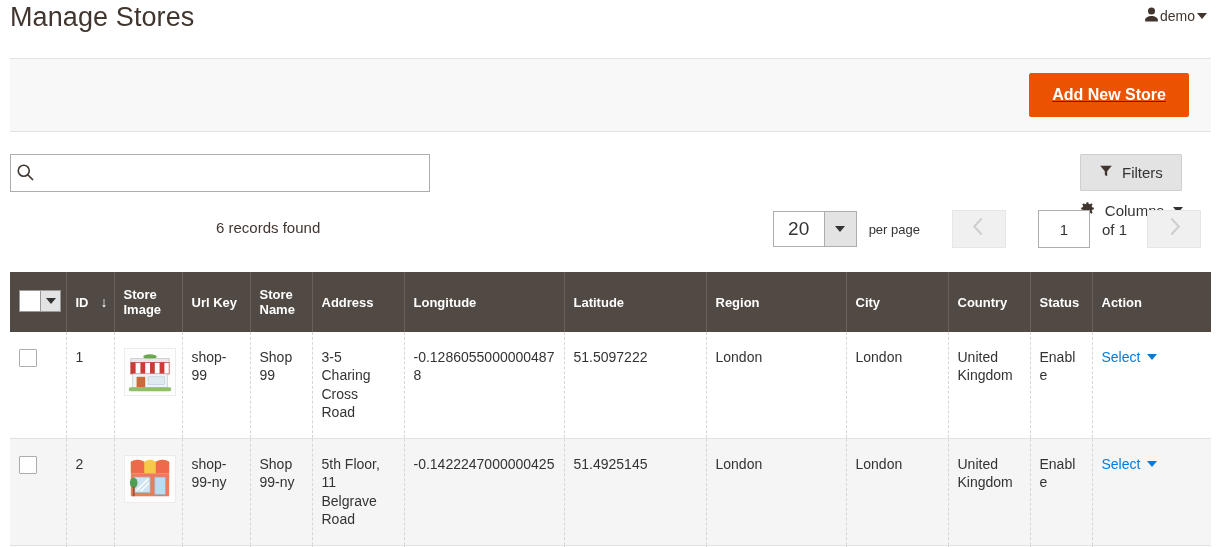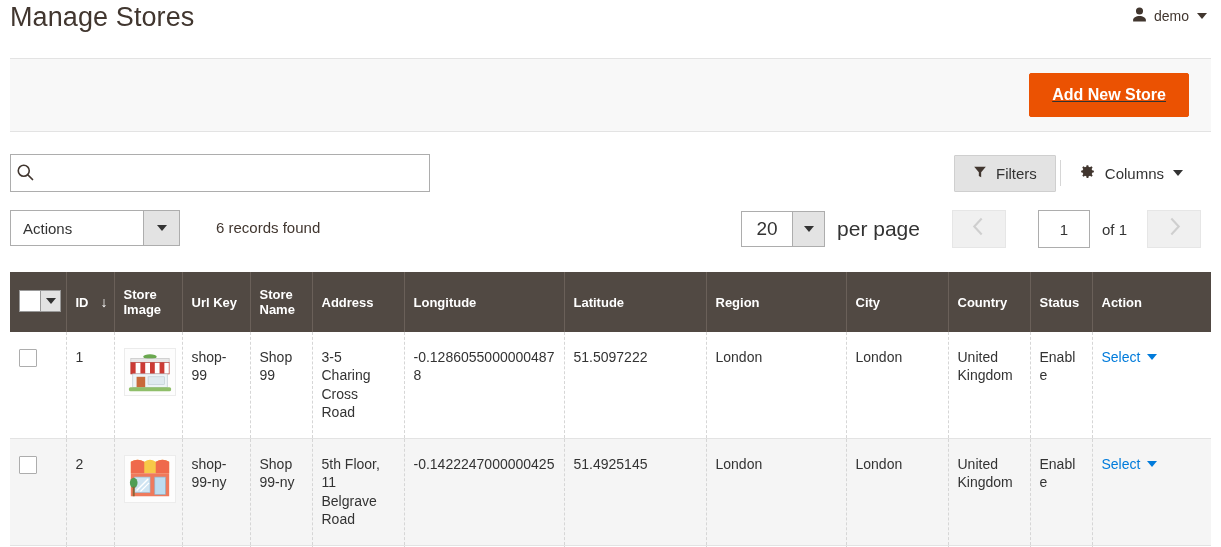--- a/index.html
+++ b/index.html
@@ -24,21 +24,20 @@
     font-size: 27px;
     font-weight: 400;
     color: #41362f;
     letter-spacing: .1px;
   }
   .user-menu {
     position: absolute;
     right: 14px; top: 6px;
     display: flex;
     align-items: center;
-    gap: 6px;
     font-size: 14px;
     color: #41362f;
     justify-content: space-between;
   }
   .user-icon { display: block; }
   .caret-dark {
     width: 0; height: 0;
     border-left: 5px solid transparent;
     border-right: 5px solid transparent;
     border-top: 6px solid #41362f;
@@ -107,20 +106,21 @@
     align-items: center;
   }
 
   .toolbar-right {
     position: absolute;
     right: 14px; top: 0;
     display: flex;
     align-items: center;
     height: 38px;
     gap: 0;
+    flex-direction: column;
   }
   .btn-filters {
     display: flex;
     align-items: center;
     gap: 9px;
     background: #e3e3e3;
     border: 1px solid #cfcfcf;
     color: #333;
     font-size: 15px;
     padding: 9px 18px;
@@ -212,21 +212,21 @@
   }
   .per-page-select .arrow-box {
     width: 32px;
     background: #e3e3e3;
     border-left: 1px solid #adadad;
     display: flex;
     align-items: center;
     justify-content: center;
   }
   .per-page-label {
-    font-size: 21px;
+    font-size: 13px;
     color: #333;
     margin-left: 12px;
   }
   .pager-arrow {
     width: 54px; height: 38px;
     background: #f0f0f0;
     border: 1px solid #e6e6e6;
     display: flex;
     align-items: center;
     justify-content: center;
@@ -395,26 +395,20 @@
             <path fill="#41362f" d="M12 8.3a3.7 3.7 0 1 0 0 7.4 3.7 3.7 0 0 0 0-7.4zm9 4.9v-2.4l-2.4-.5a6.9 6.9 0 0 0-.8-1.9l1.4-2-1.7-1.7-2 1.4c-.6-.4-1.2-.6-1.9-.8L13.1 3h-2.4l-.5 2.3c-.7.2-1.3.4-1.9.8l-2-1.4-1.7 1.7 1.4 2c-.4.6-.6 1.2-.8 1.9L3 10.8v2.4l2.3.5c.2.7.4 1.3.8 1.9l-1.4 2 1.7 1.7 2-1.4c.6.4 1.2.6 1.9.8l.5 2.3h2.4l.5-2.3c.7-.2 1.3-.4 1.9-.8l2 1.4 1.7-1.7-1.4-2c.4-.6.6-1.2.8-1.9l2.3-.5z"></path>
           </svg>
       </span>
       <span>Columns</span>
       <span class="caret-sm"></span>
     </div>
   </div>
 </div>
 
 <div class="grid-actions">
-  <div class="actions-select">
-    <div class="label">Actions</div>
-    <div class="arrow-box">
-      <span class="caret-sm"></span>
-    </div>
-  </div>
   <div class="records-found">6 records found</div>
 
   <div class="pager">
     <div class="per-page-select">
       <div class="label">20</div>
       <div class="arrow-box">
         <span class="caret-sm"></span>
       </div>
     </div>
     <span class="per-page-label">per page</span>

